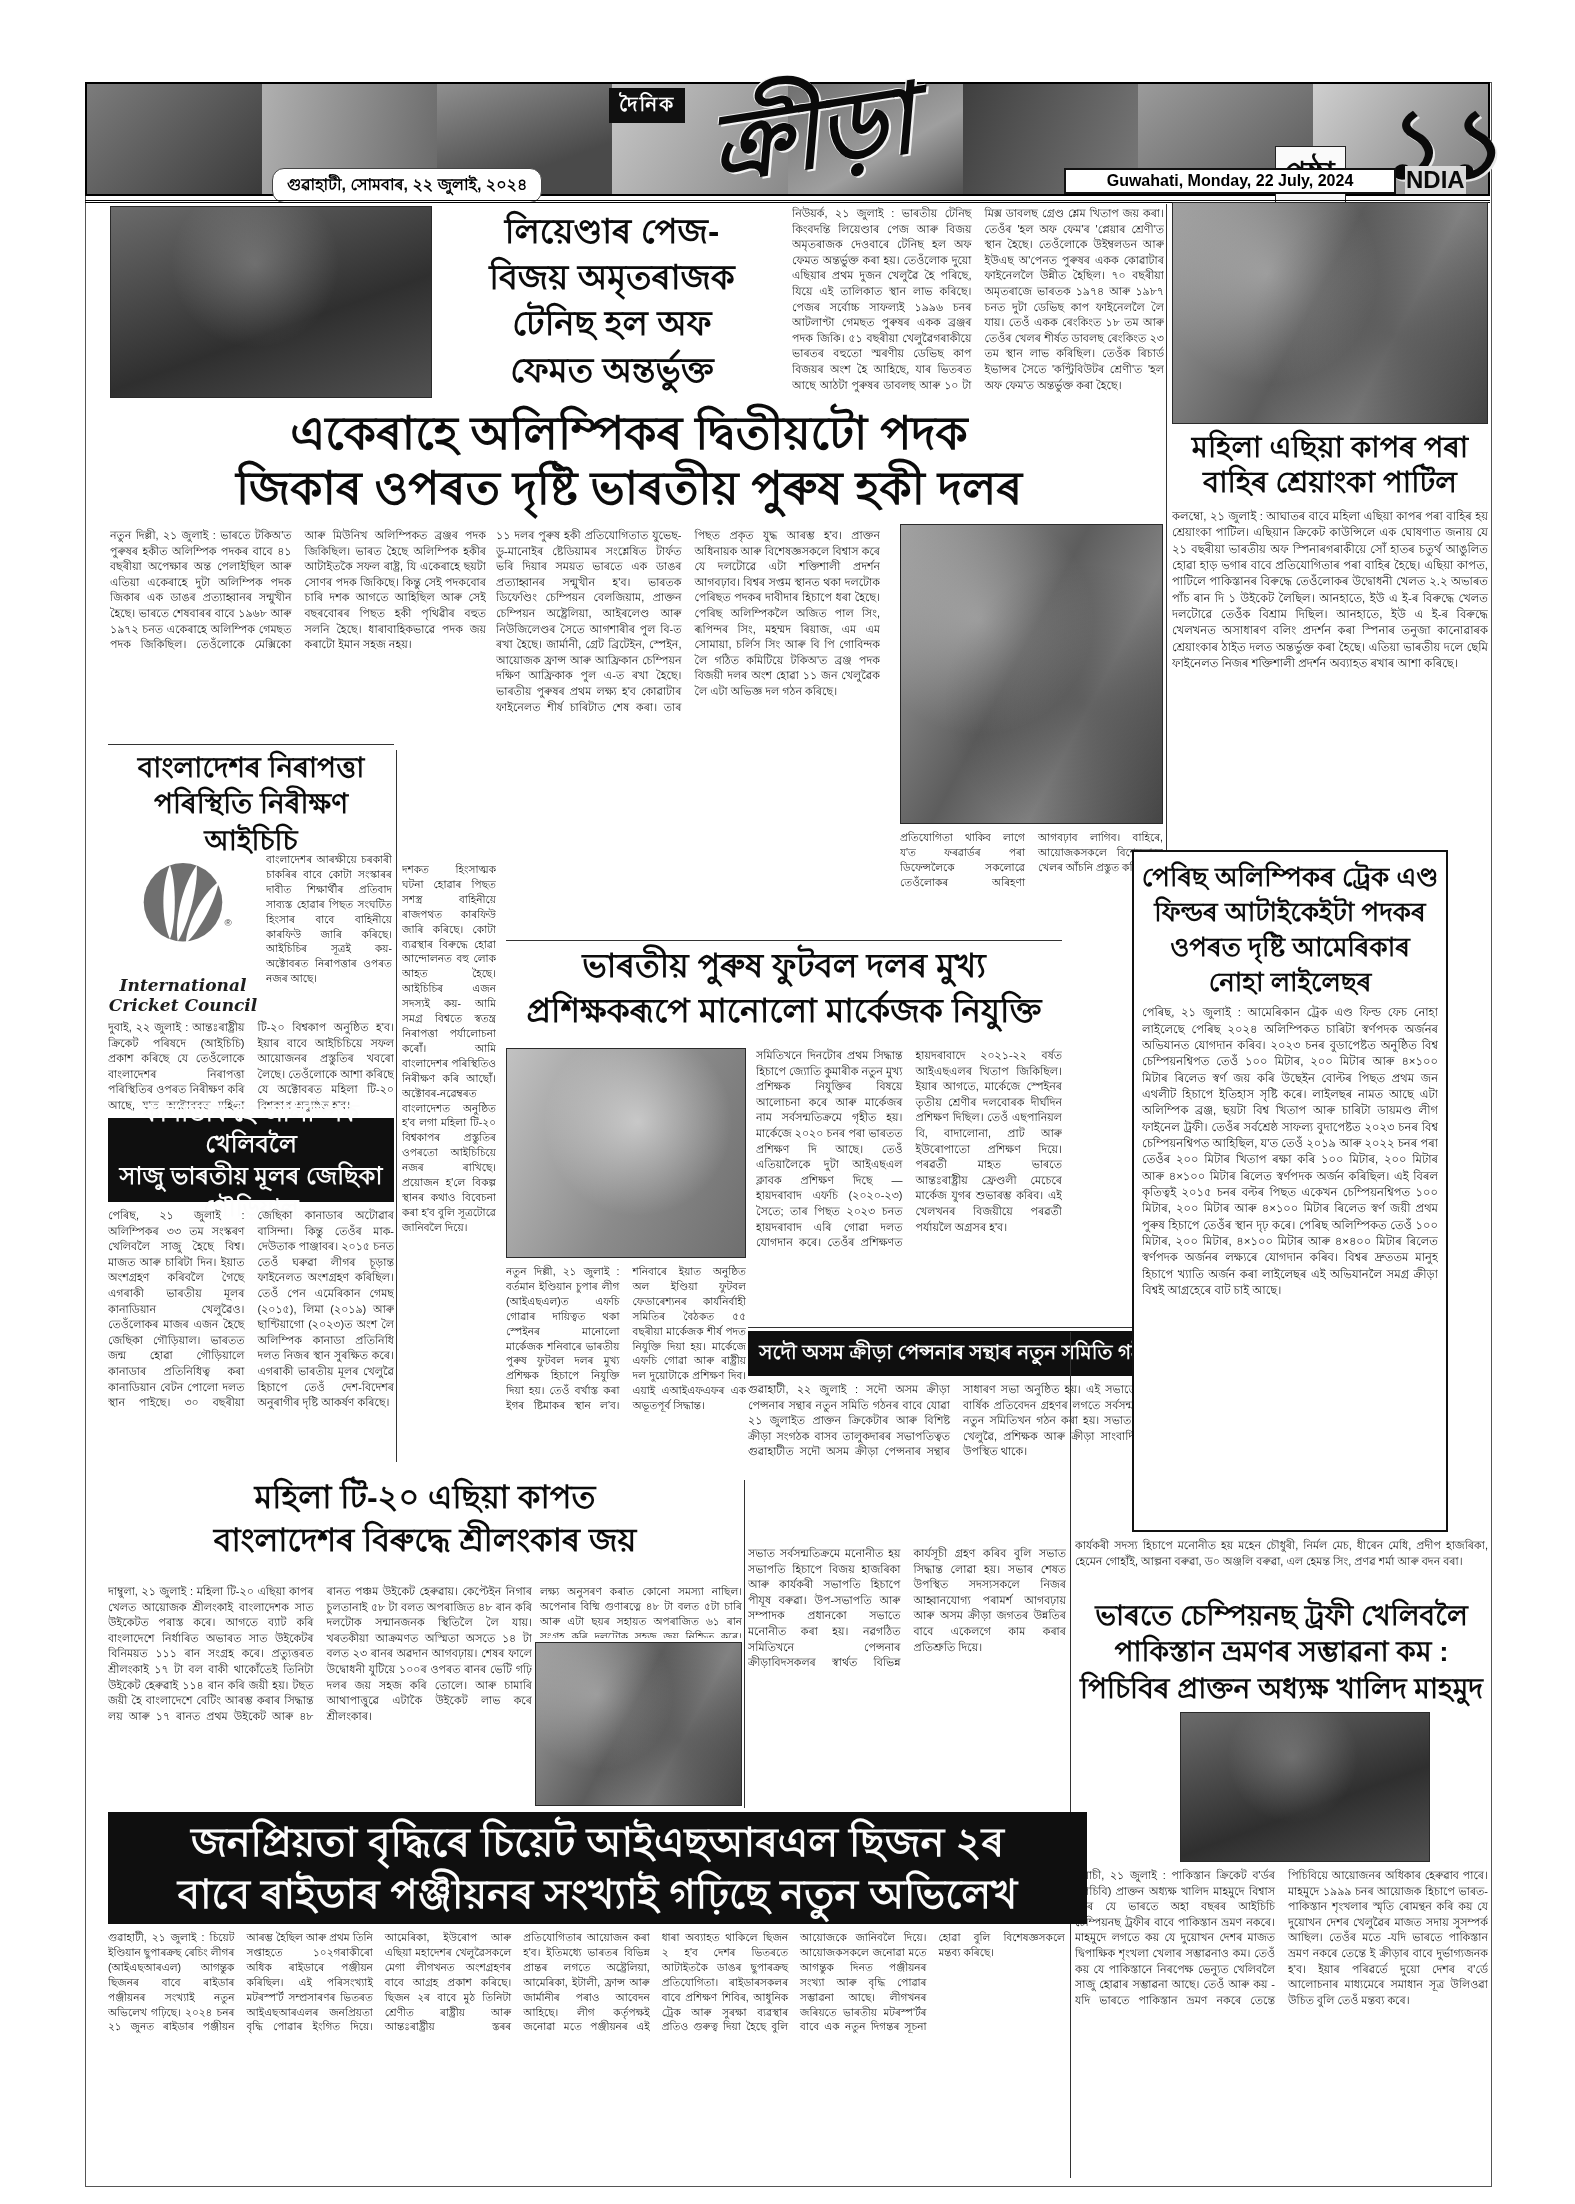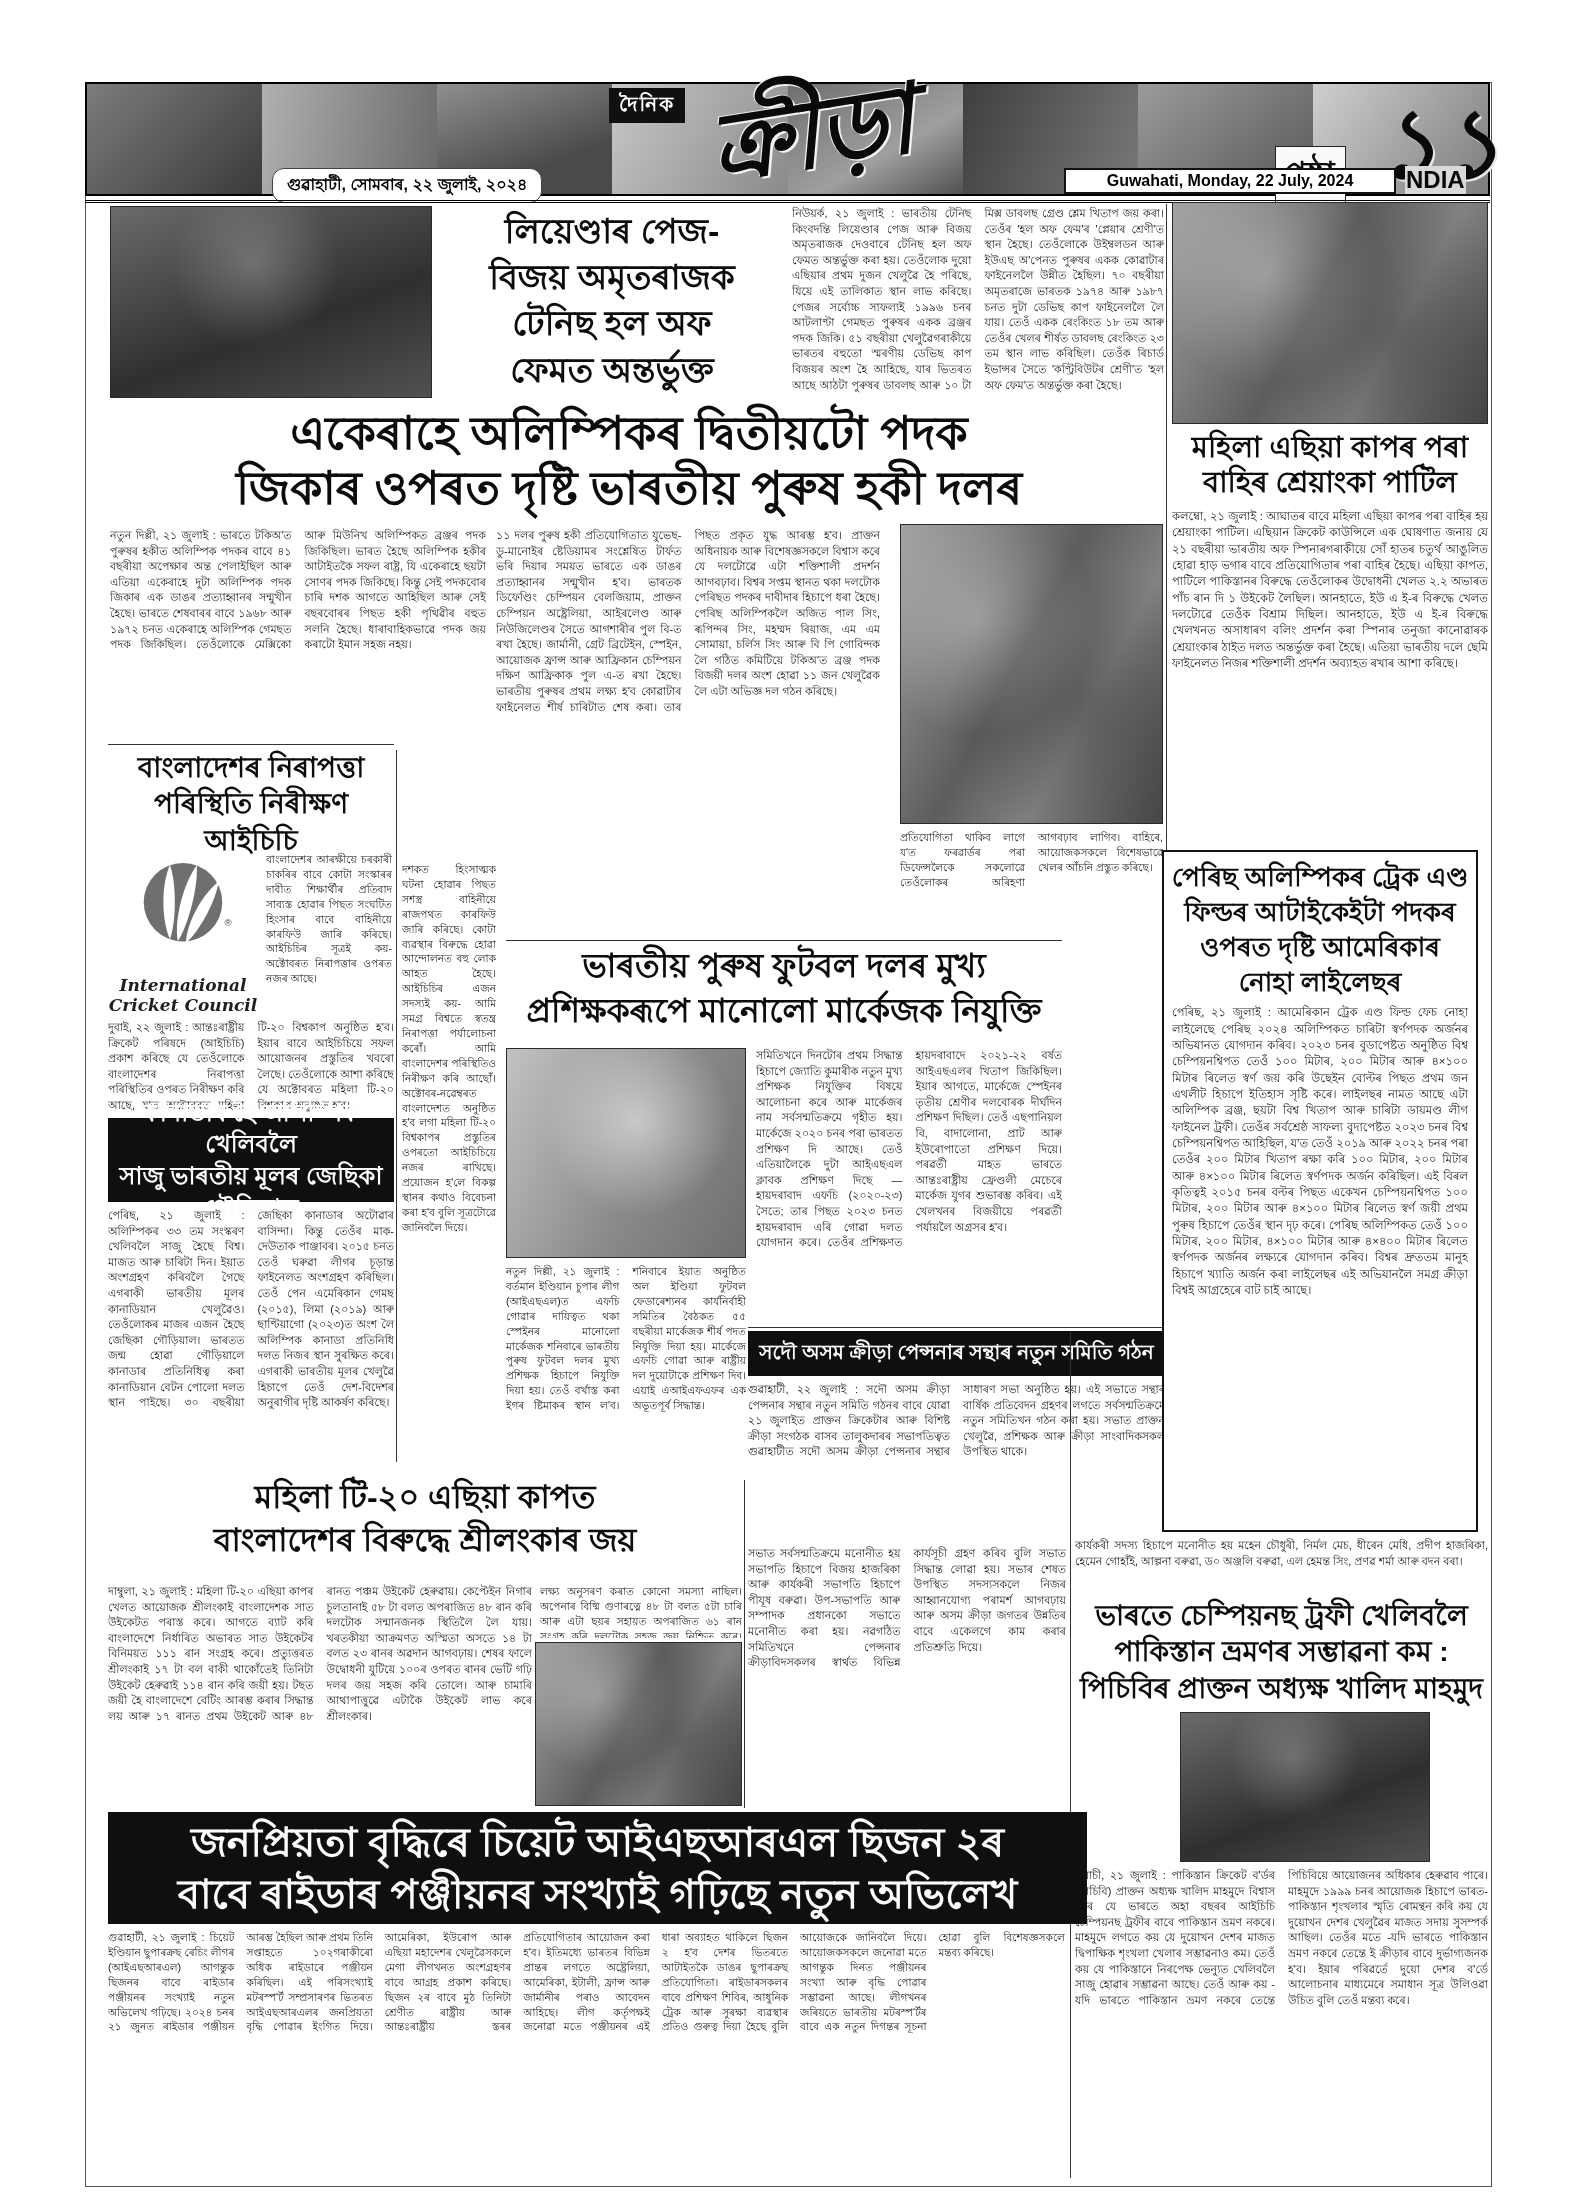--- a/index.html
+++ b/index.html
@@ -124,21 +124,21 @@
 <div class="abs photo photo-light" style="left:506px;top:1048px;width:240px;height:210px;"></div>
 <div class="abs body-text cols2 small" style="left:506px;top:1264px;width:240px;height:198px;">নতুন দিল্লী, ২১ জুলাই : বৰ্তমান ইণ্ডিয়ান চুপাৰ লীগ (আইএছএল)ত এফচি গোৱাৰ দায়িত্বত থকা স্পেইনৰ মানোলো মাৰ্কেজক শনিবাৰে ভাৰতীয় পুৰুষ ফুটবল দলৰ মুখ্য প্ৰশিক্ষক হিচাপে নিযুক্তি দিয়া হয়। তেওঁ বৰ্খাস্ত কৰা ইগৰ ষ্টিমাকৰ স্থান ল'ব। শনিবাৰে ইয়াত অনুষ্ঠিত অল ইণ্ডিয়া ফুটবল ফেডাৰেশ্যনৰ কাৰ্যনিৰ্বাহী সমিতিৰ বৈঠকত ৫৫ বছৰীয়া মাৰ্কেজক শীৰ্ষ পদত নিযুক্তি দিয়া হয়। মাৰ্কেজে এফচি গোৱা আৰু ৰাষ্ট্ৰীয় দল দুয়োটাকে প্ৰশিক্ষণ দিব। এয়াই এআইএফএফৰ এক অভূতপূৰ্ব সিদ্ধান্ত।</div>
 <div class="abs body-text cols2" style="left:756px;top:1048px;width:306px;height:276px;">সমিতিখনে দিনটোৰ প্ৰথম সিদ্ধান্ত হিচাপে জ্যোতি কুমাৰীক নতুন মুখ্য প্ৰশিক্ষক নিযুক্তিৰ বিষয়ে আলোচনা কৰে আৰু মাৰ্কেজৰ নাম সৰ্বসন্মতিক্ৰমে গৃহীত হয়। মাৰ্কেজে ২০২০ চনৰ পৰা ভাৰতত প্ৰশিক্ষণ দি আছে। তেওঁ এতিয়ালৈকে দুটা আইএছএল ক্লাবক প্ৰশিক্ষণ দিছে — হায়দৰাবাদ এফচি (২০২০-২৩) সৈতে; তাৰ পিছত ২০২৩ চনত হায়দৰাবাদ এৰি গোৱা দলত যোগদান কৰে। তেওঁৰ প্ৰশিক্ষণত হায়দৰাবাদে ২০২১-২২ বৰ্ষত আইএছএলৰ খিতাপ জিকিছিল। ইয়াৰ আগতে, মাৰ্কেজে স্পেইনৰ তৃতীয় শ্ৰেণীৰ দলবোৰক দীৰ্ঘদিন প্ৰশিক্ষণ দিছিল। তেওঁ এছপানিয়ল বি, বাদালোনা, প্ৰাট আৰু ইউৰোপাতো প্ৰশিক্ষণ দিয়ে। পৰৱৰ্তী মাহত ভাৰতে আন্তঃৰাষ্ট্ৰীয় ফ্ৰেণ্ডলী মেচেৰে মাৰ্কেজ যুগৰ শুভাৰম্ভ কৰিব। এই খেলখনৰ বিজয়ীয়ে পৰৱৰ্তী পৰ্যায়লৈ অগ্ৰসৰ হ'ব।</div>
 
 <div class="abs hline" style="left:748px;top:1327px;width:417px;"></div>
 <div class="abs headline inverse" style="left:748px;top:1331px;width:417px;height:45px;font-size:20px;">সদৌ অসম ক্ৰীড়া পেন্সনাৰ সন্থাৰ নতুন সমিতি গঠন</div>
 <div class="abs body-text cols2" style="left:748px;top:1382px;width:417px;height:158px;">গুৱাহাটী, ২২ জুলাই : সদৌ অসম ক্ৰীড়া পেন্সনাৰ সন্থাৰ নতুন সমিতি গঠনৰ বাবে যোৱা ২১ জুলাইত প্ৰাক্তন ক্ৰিকেটাৰ আৰু বিশিষ্ট ক্ৰীড়া সংগঠক বাসব তালুকদাৰৰ সভাপতিত্বত গুৱাহাটীত সদৌ অসম ক্ৰীড়া পেন্সনাৰ সন্থাৰ সাধাৰণ সভা অনুষ্ঠিত হয়। এই সভাতে সন্থাৰ বাৰ্ষিক প্ৰতিবেদন গ্ৰহণৰ লগতে সৰ্বসন্মতিক্ৰমে নতুন সমিতিখন গঠন কৰা হয়। সভাত প্ৰাক্তন খেলুৱৈ, প্ৰশিক্ষক আৰু ক্ৰীড়া সাংবাদিকসকল উপস্থিত থাকে।</div>
 <div class="abs body-text cols2" style="left:748px;top:1546px;width:318px;height:260px;">সভাত সৰ্বসন্মতিক্ৰমে মনোনীত হয় সভাপতি হিচাপে বিজয় হাজৰিকা আৰু কাৰ্যকৰী সভাপতি হিচাপে পীযূষ বৰুৱা। উপ-সভাপতি আৰু সম্পাদক প্ৰধানকো সভাতে মনোনীত কৰা হয়। নৱগঠিত সমিতিখনে পেন্সনাৰ ক্ৰীড়াবিদসকলৰ স্বাৰ্থত বিভিন্ন কাৰ্যসূচী গ্ৰহণ কৰিব বুলি সভাত সিদ্ধান্ত লোৱা হয়। সভাৰ শেষত উপস্থিত সদস্যসকলে নিজৰ আহ্বানযোগ্য পৰামৰ্শ আগবঢ়ায় আৰু অসম ক্ৰীড়া জগতৰ উন্নতিৰ বাবে একেলগে কাম কৰাৰ প্ৰতিশ্ৰুতি দিয়ে।</div>
 <div class="abs body-text" style="left:1075px;top:1538px;width:413px;height:56px;">কাৰ্যকৰী সদস্য হিচাপে মনোনীত হয় মহেন চৌধুৰী, নিৰ্মল মেচ, ধীৰেন মেধি, প্ৰদীপ হাজৰিকা, হেমেন গোহাঁই, আল্পনা বৰুৱা, ড০ অঞ্জলি বৰুৱা, এল হেমন্ত সিং, প্ৰণৱ শৰ্মা আৰু বদন বৰা।</div>
 
-<div class="abs noah-box" style="left:1162px;top:850px;width:316px;height:682px;">
+<div class="abs noah-box" style="left:1132px;top:850px;width:316px;height:682px;">
   <div class="headline" style="margin:8px 6px 4px;font-size:26px;line-height:1.35;">পেৰিছ অলিম্পিকৰ ট্ৰেক এণ্ড
 ফিল্ডৰ আটাইকেইটা পদকৰ
 ওপৰত দৃষ্টি আমেৰিকাৰ
 নোহা লাইলেছৰ</div>
   <div class="body-text" style="margin:4px 8px;height:500px;font-size:11.5px;">পেৰিছ, ২১ জুলাই : আমেৰিকান ট্ৰেক এণ্ড ফিল্ড ফেচ নোহা লাইলেছে পেৰিছ ২০২৪ অলিম্পিকত চাৰিটা স্বৰ্ণপদক অৰ্জনৰ অভিযানত যোগদান কৰিব। ২০২৩ চনৰ বুডাপেষ্টত অনুষ্ঠিত বিশ্ব চেম্পিয়নশ্বিপত তেওঁ ১০০ মিটাৰ, ২০০ মিটাৰ আৰু ৪×১০০ মিটাৰ ৰিলেত স্বৰ্ণ জয় কৰি উছেইন বোল্টৰ পিছত প্ৰথম জন এথলীট হিচাপে ইতিহাস সৃষ্টি কৰে। লাইলছৰ নামত আছে এটা অলিম্পিক ব্ৰঞ্জ, ছয়টা বিশ্ব খিতাপ আৰু চাৰিটা ডায়মণ্ড লীগ ফাইনেল ট্ৰফী। তেওঁৰ সৰ্বশ্ৰেষ্ঠ সাফল্য বুদাপেষ্টত ২০২৩ চনৰ বিশ্ব চেম্পিয়নশ্বিপত আহিছিল, য'ত তেওঁ ২০১৯ আৰু ২০২২ চনৰ পৰা তেওঁৰ ২০০ মিটাৰ খিতাপ ৰক্ষা কৰি ১০০ মিটাৰ, ২০০ মিটাৰ আৰু ৪×১০০ মিটাৰ ৰিলেত স্বৰ্ণপদক অৰ্জন কৰিছিল। এই বিৰল কৃতিত্বই ২০১৫ চনৰ বল্টৰ পিছত একেখন চেম্পিয়নশ্বিপত ১০০ মিটাৰ, ২০০ মিটাৰ আৰু ৪×১০০ মিটাৰ ৰিলেত স্বৰ্ণ জয়ী প্ৰথম পুৰুষ হিচাপে তেওঁৰ স্থান দৃঢ় কৰে। পেৰিছ অলিম্পিকত তেওঁ ১০০ মিটাৰ, ২০০ মিটাৰ, ৪×১০০ মিটাৰ আৰু ৪×৪০০ মিটাৰ ৰিলেত স্বৰ্ণপদক অৰ্জনৰ লক্ষ্যৰে যোগদান কৰিব। বিশ্বৰ দ্ৰুততম মানুহ হিচাপে খ্যাতি অৰ্জন কৰা লাইলেছৰ এই অভিযানলৈ সমগ্ৰ ক্ৰীড়া বিশ্বই আগ্ৰহেৰে বাট চাই আছে।</div>
 </div>
 
 <div class="abs headline" style="left:108px;top:1476px;width:634px;height:100px;font-size:32px;line-height:1.35;">মহিলা টি-২০ এছিয়া কাপত
 বাংলাদেশৰ বিৰুদ্ধে শ্ৰীলংকাৰ জয়</div>
 <div class="abs body-text cols2" style="left:108px;top:1584px;width:424px;height:224px;">দাম্বুলা, ২১ জুলাই : মহিলা টি-২০ এছিয়া কাপৰ খেলত আয়োজক শ্ৰীলংকাই বাংলাদেশক সাত উইকেটত পৰাস্ত কৰে। আগতে ব্যাট কৰি বাংলাদেশে নিৰ্ধাৰিত অভাৰত সাত উইকেটৰ বিনিময়ত ১১১ ৰান সংগ্ৰহ কৰে। প্ৰত্যুত্তৰত শ্ৰীলংকাই ১৭ টা বল বাকী থাকোঁতেই তিনিটা উইকেট হেৰুৱাই ১১৪ ৰান কৰি জয়ী হয়। টছত জয়ী হৈ বাংলাদেশে বেটিং আৰম্ভ কৰাৰ সিদ্ধান্ত লয় আৰু ১৭ ৰানত প্ৰথম উইকেট আৰু ৪৮ ৰানত পঞ্চম উইকেট হেৰুৱায়। কেপ্টেইন নিগাৰ চুলতানাই ৫৮ টা বলত অপৰাজিত ৪৮ ৰান কৰি দলটোক সন্মানজনক স্থিতিলৈ লৈ যায়। খৰতকীয়া আক্ৰমণত অস্মিতা অসতে ১৪ টা বলত ২৩ ৰানৰ অৱদান আগবঢ়ায়। শেষৰ ফালে উদ্বোধনী যুটিয়ে ১০০ৰ ওপৰত ৰানৰ ভেটি গঢ়ি দলৰ জয় সহজ কৰি তোলে। আৰু চামাৰি আথাপাত্তুৱে এটাকৈ উইকেট লাভ কৰে শ্ৰীলংকাৰ।</div>

